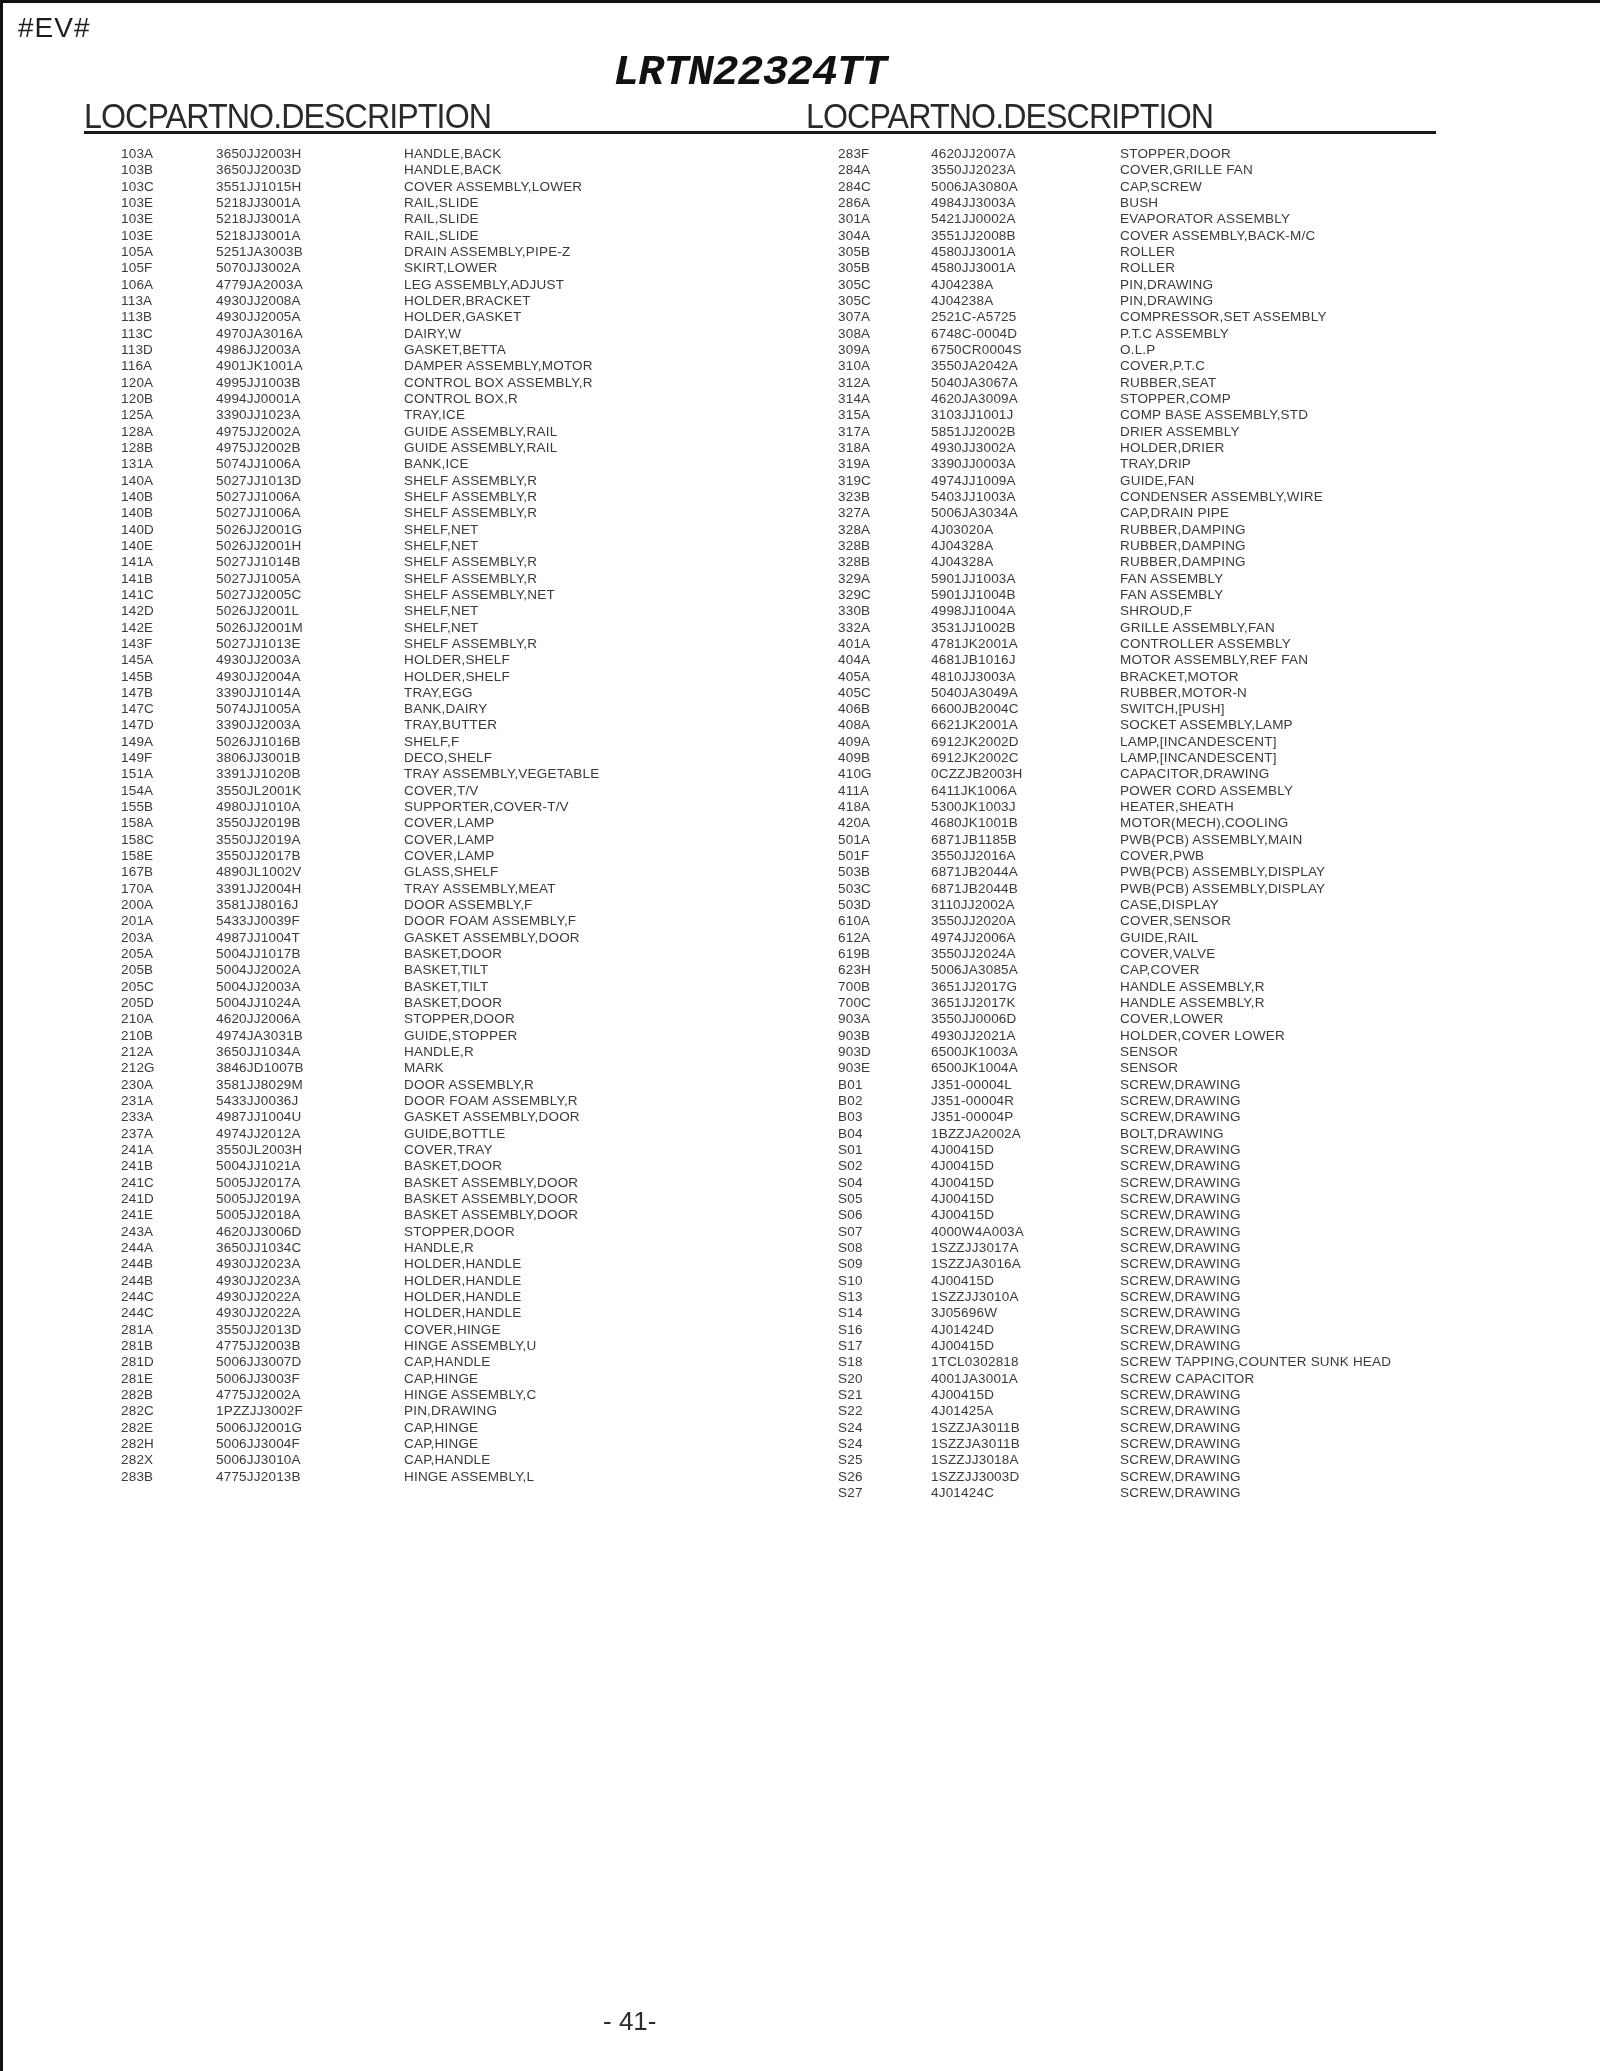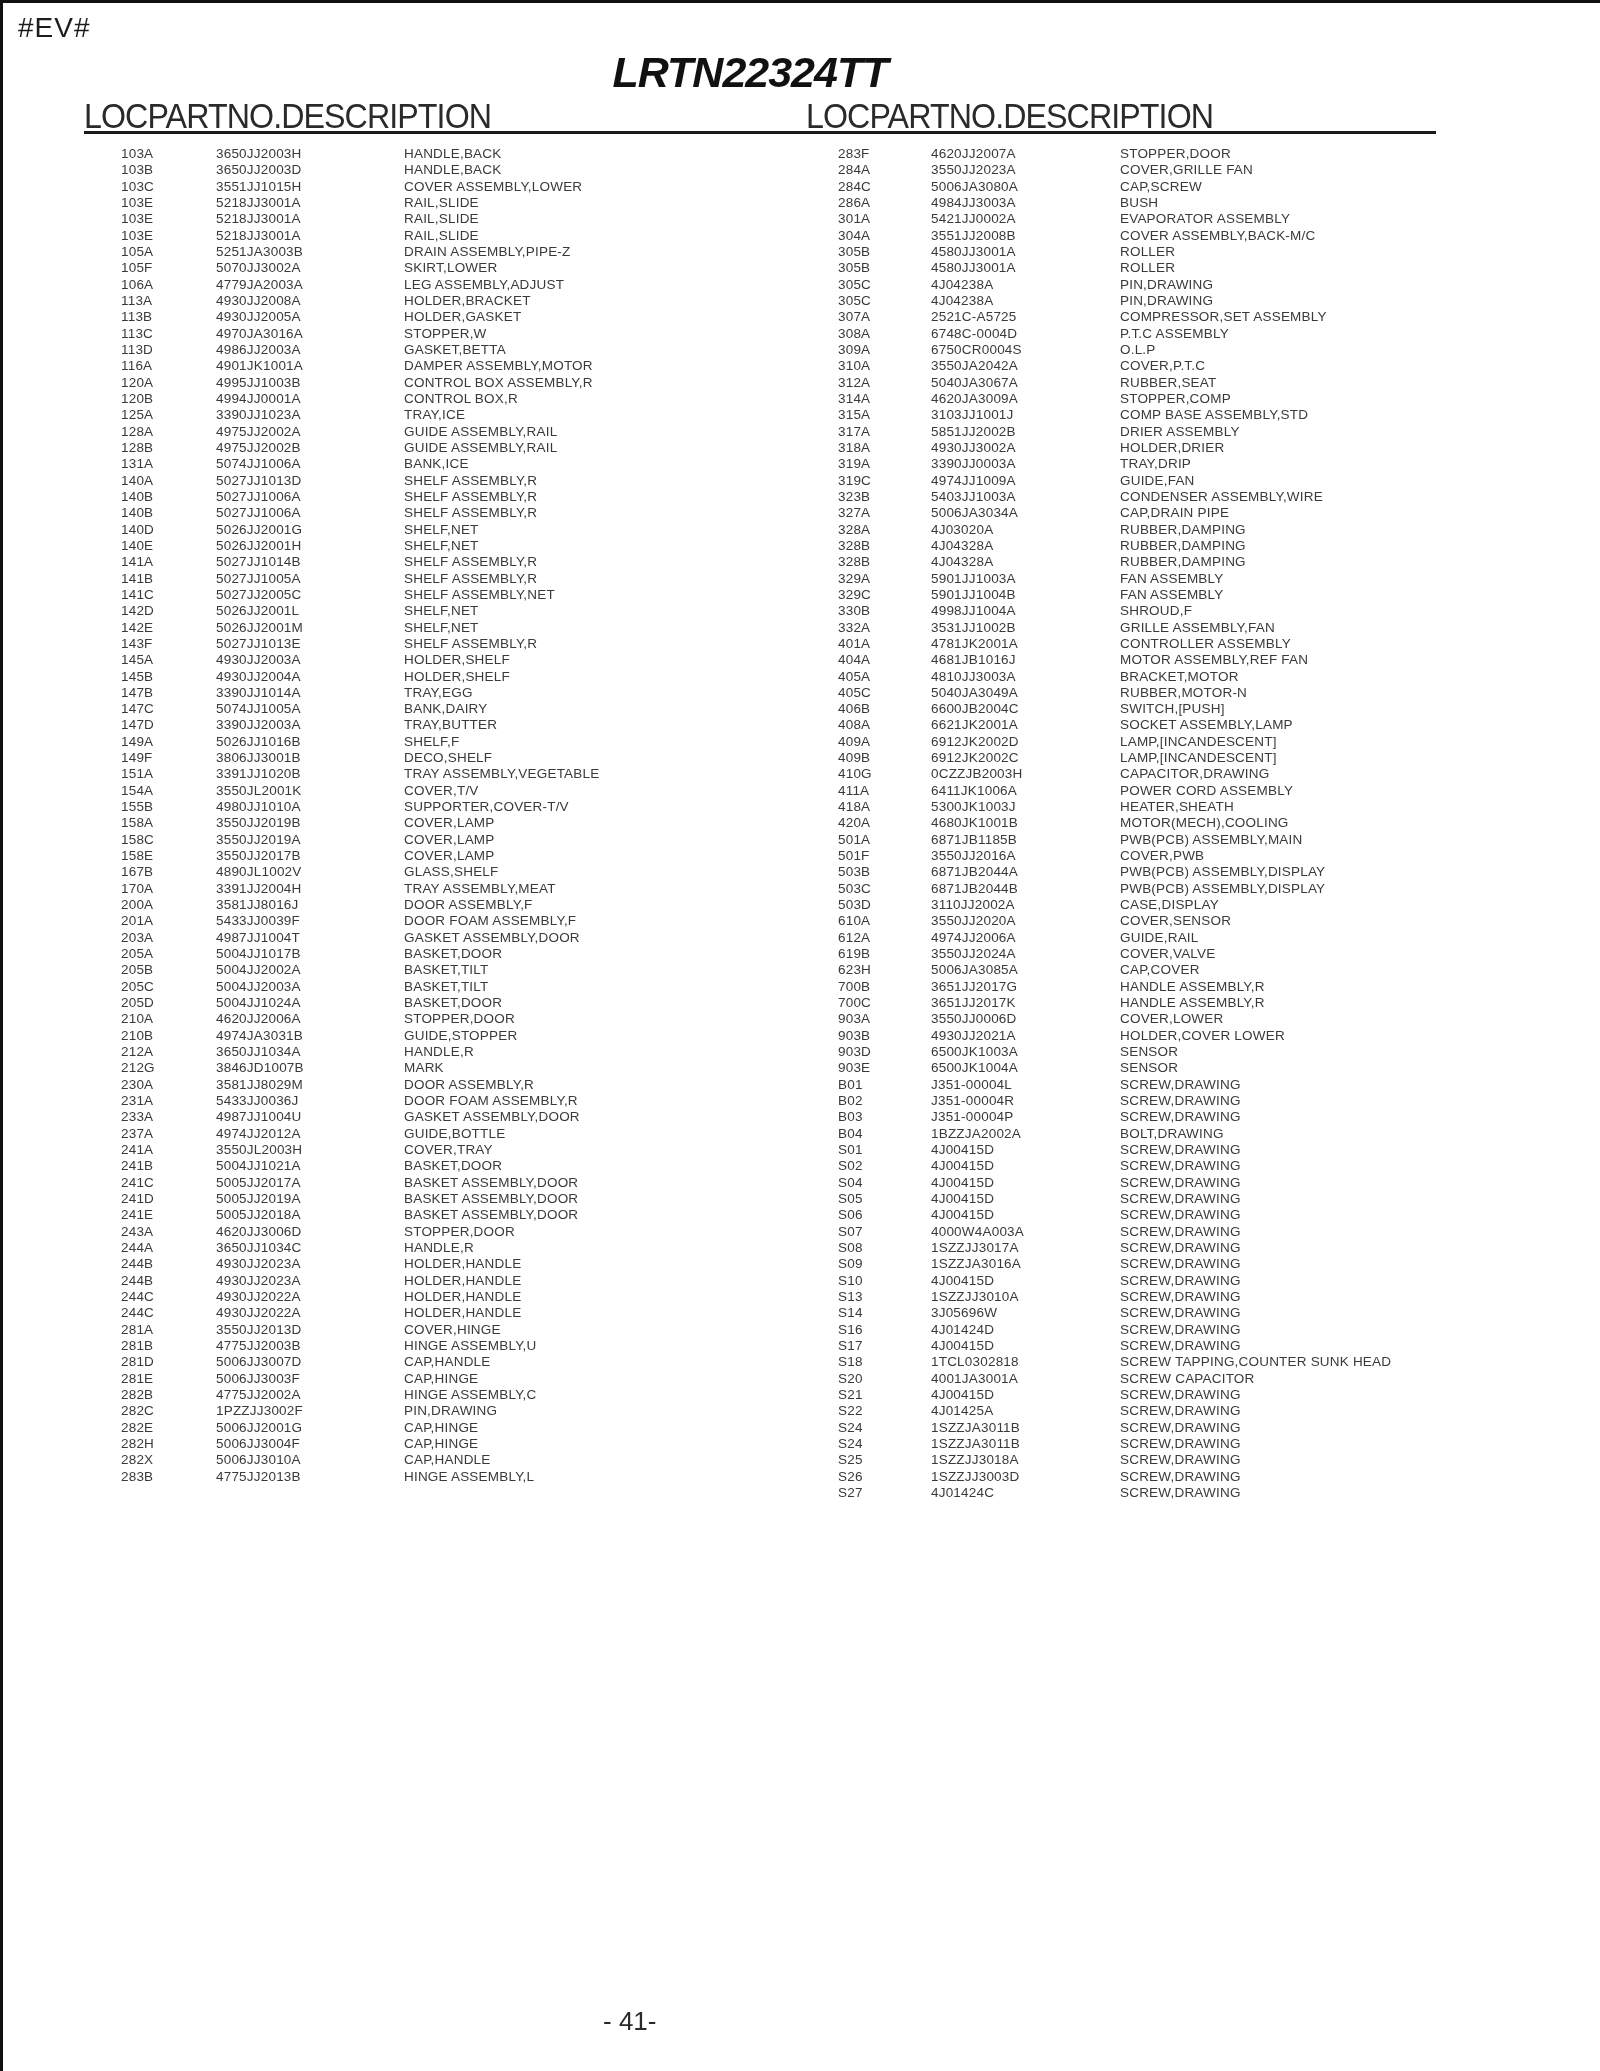--- a/index.html
+++ b/index.html
@@ -4,21 +4,21 @@
 <style>
   html,body{margin:0;padding:0;background:#ffffff;}
   body{width:1600px;height:2071px;position:relative;overflow:hidden;
        font-family:"Liberation Sans",sans-serif;color:#333;}
   .edge-top{position:absolute;top:0;left:0;width:1600px;height:3px;background:#111;}
   .edge-left{position:absolute;top:0;left:0;width:3px;height:2071px;background:#111;}
   .ev-mark{position:absolute;top:12px;left:18px;font-size:28px;color:#1c1c1c;
            letter-spacing:1px;}
   .page-title{position:absolute;top:48px;left:400px;width:700px;text-align:center;
               font-size:43px;font-weight:bold;font-style:italic;color:#111;
-              letter-spacing:-1px;}
+              letter-spacing:-1px;font-family:Liberation Mono, monospace;}
   .col-header{position:absolute;top:96px;font-size:35px;font-weight:normal;
               color:#2a2a2a;letter-spacing:-1px;transform:scaleX(0.92);
               transform-origin:left top;white-space:nowrap;}
   .col-header.left{left:84px;}
   .col-header.right{left:806px;}
   .header-rule{position:absolute;top:131px;left:84px;width:1352px;height:3px;
                background:#1a1a1a;}
   .col{position:absolute;top:146px;left:0;width:1302px;}
   .row{position:relative;height:16.33px;}
   .cell{position:absolute;top:0;white-space:nowrap;font-size:13.5px;
@@ -98,21 +98,21 @@
       <span class="cell desc">HOLDER,BRACKET</span>
     </div>
     <div class="row">
       <span class="cell loc">113B</span>
       <span class="cell partno">4930JJ2005A</span>
       <span class="cell desc">HOLDER,GASKET</span>
     </div>
     <div class="row">
       <span class="cell loc">113C</span>
       <span class="cell partno">4970JA3016A</span>
-      <span class="cell desc">STOPPER,W</span>
+      <span class="cell desc">DAIRY,W</span>
     </div>
     <div class="row">
       <span class="cell loc">113D</span>
       <span class="cell partno">4986JJ2003A</span>
       <span class="cell desc">GASKET,BETTA</span>
     </div>
     <div class="row">
       <span class="cell loc">116A</span>
       <span class="cell partno">4901JK1001A</span>
       <span class="cell desc">DAMPER ASSEMBLY,MOTOR</span>

